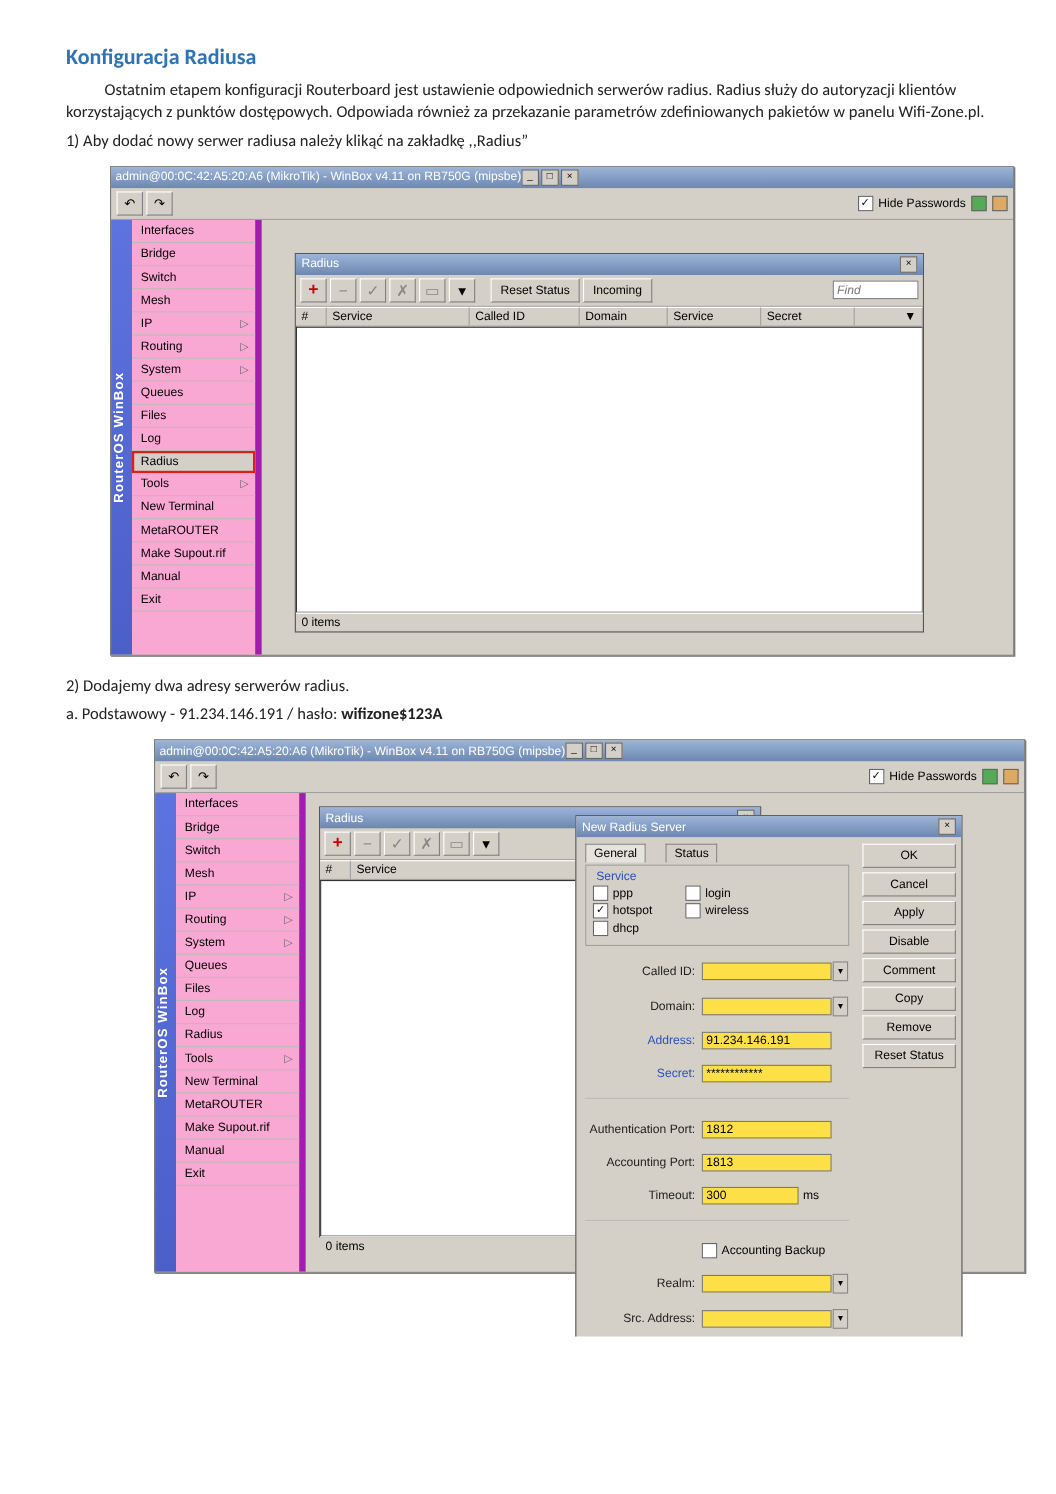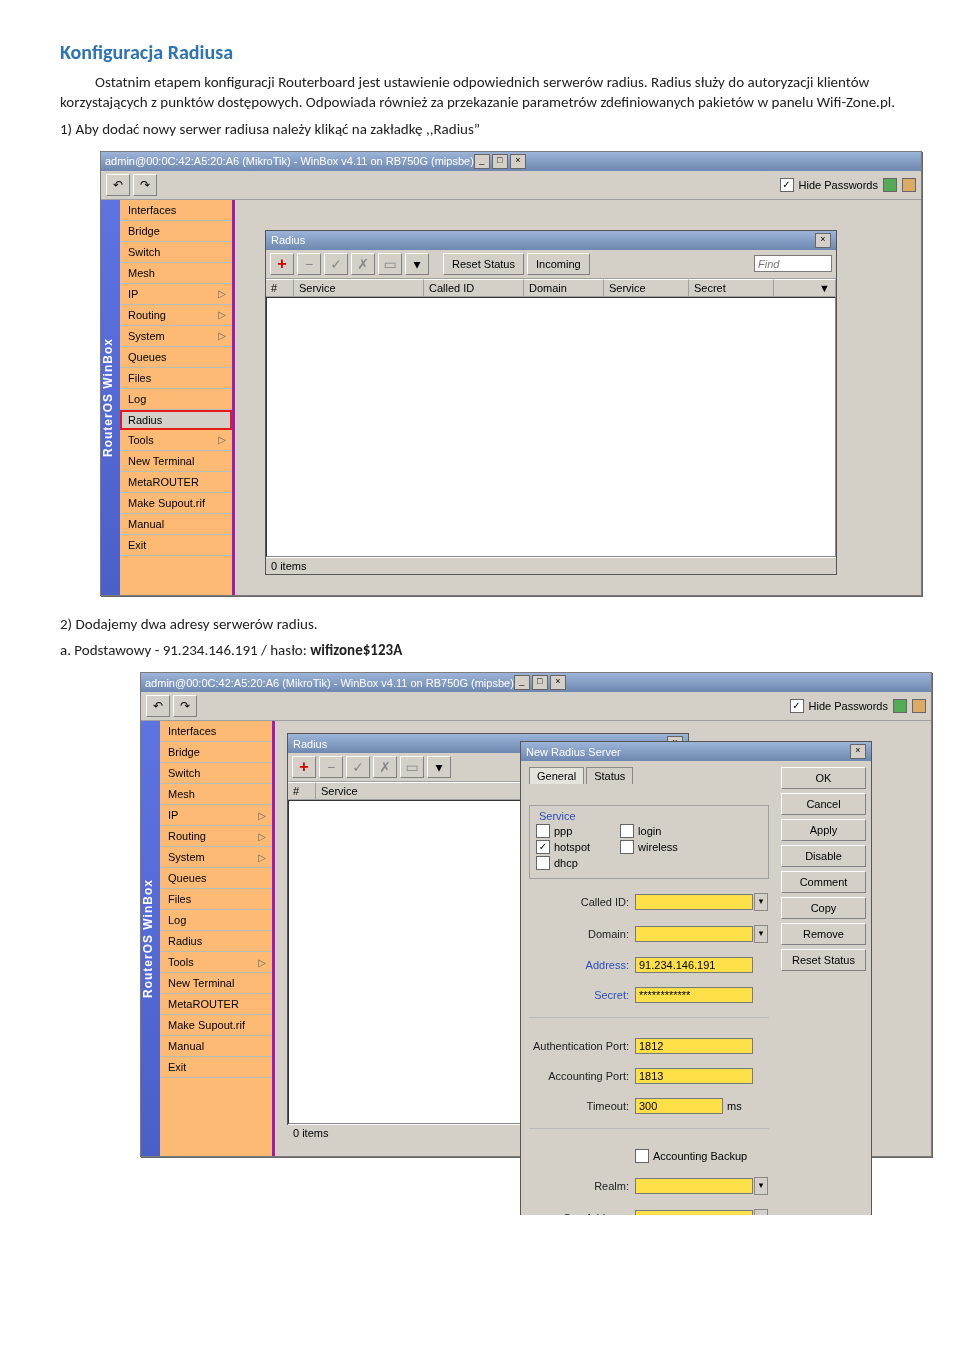--- a/index.html
+++ b/index.html
@@ -92,22 +92,22 @@
     writing-mode:vertical-rl;
     transform:rotate(180deg);
     text-align:center;
     font-weight:bold;
     font-size:12px;
     padding:6px 0;
     letter-spacing:1px;
   }
   .side-menu{
     width:112px;
-    background:#fdba74;
-    border-right:3px solid #a21caf;
+    background:#f9a8d4;
+    border-right:6px solid #a21caf;
   }
   .menu-item{
     padding:3px 6px 3px 8px;
     border-bottom:1px solid #bcbcb6;
     display:flex;align-items:center;justify-content:space-between;
     cursor:default;
     font-size:11px;
     height:14px;
   }
   .menu-item .arr{color:#666;font-size:10px;}
@@ -207,21 +207,21 @@
   .dialog{
     position:absolute;left:245px;top:20px;width:350px;
     background:#d4d0c8;border:1px solid #555;
   }
   .dlg-title{
     background:linear-gradient(#9cb4d8,#6d87b0);color:#fff;
     padding:2px 5px;display:flex;justify-content:space-between;align-items:center;
   }
   .dlg-body{display:flex;}
   .dlg-form{flex:1;padding:6px 8px 4px 8px;}
-  .dlg-tabs{display:flex;gap:2px;margin-bottom:21px;}
+  .dlg-tabs{display:flex;gap:18px;margin-bottom:2px;}
   .dlg-tab{
     padding:2px 7px;border:1px solid #888;border-bottom:none;
     background:#d4d0c8;font-size:11px;
   }
   .dlg-tab.active{background:#e6e3dc;}
   .fieldset{
     border:1px solid #a0a0a0;padding:4px 6px 6px 6px;margin-bottom:6px;
   }
   .fieldset .legend{
     color:#2b4fbf;font-size:11px;margin-top:-11px;background:#d4d0c8;

